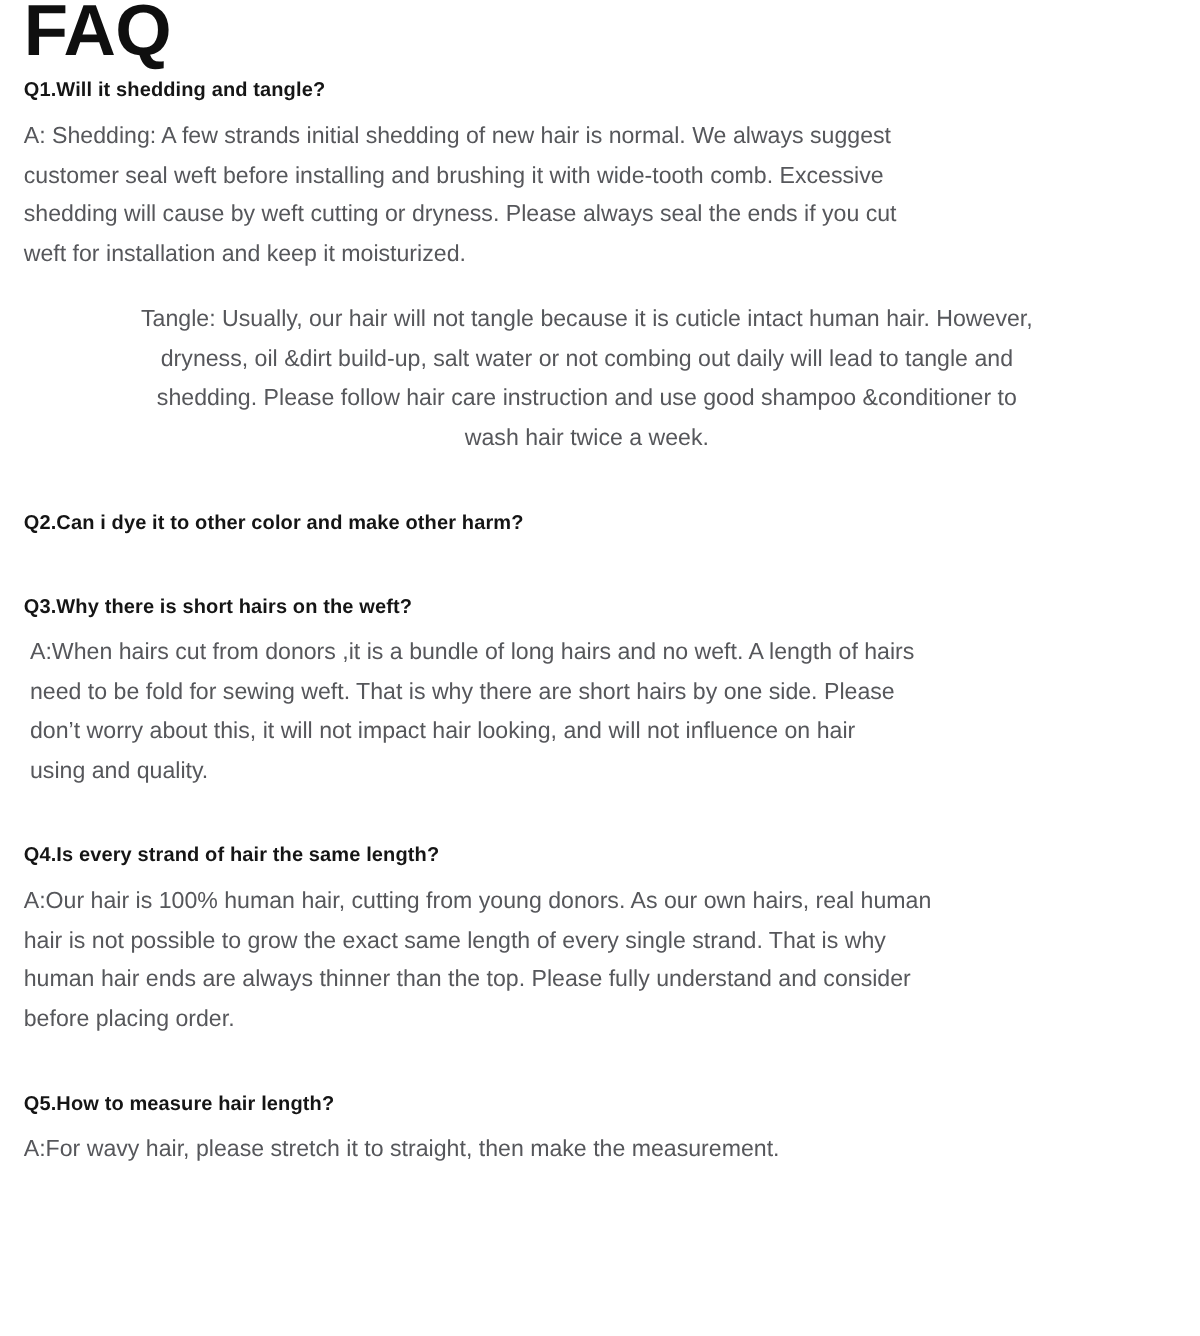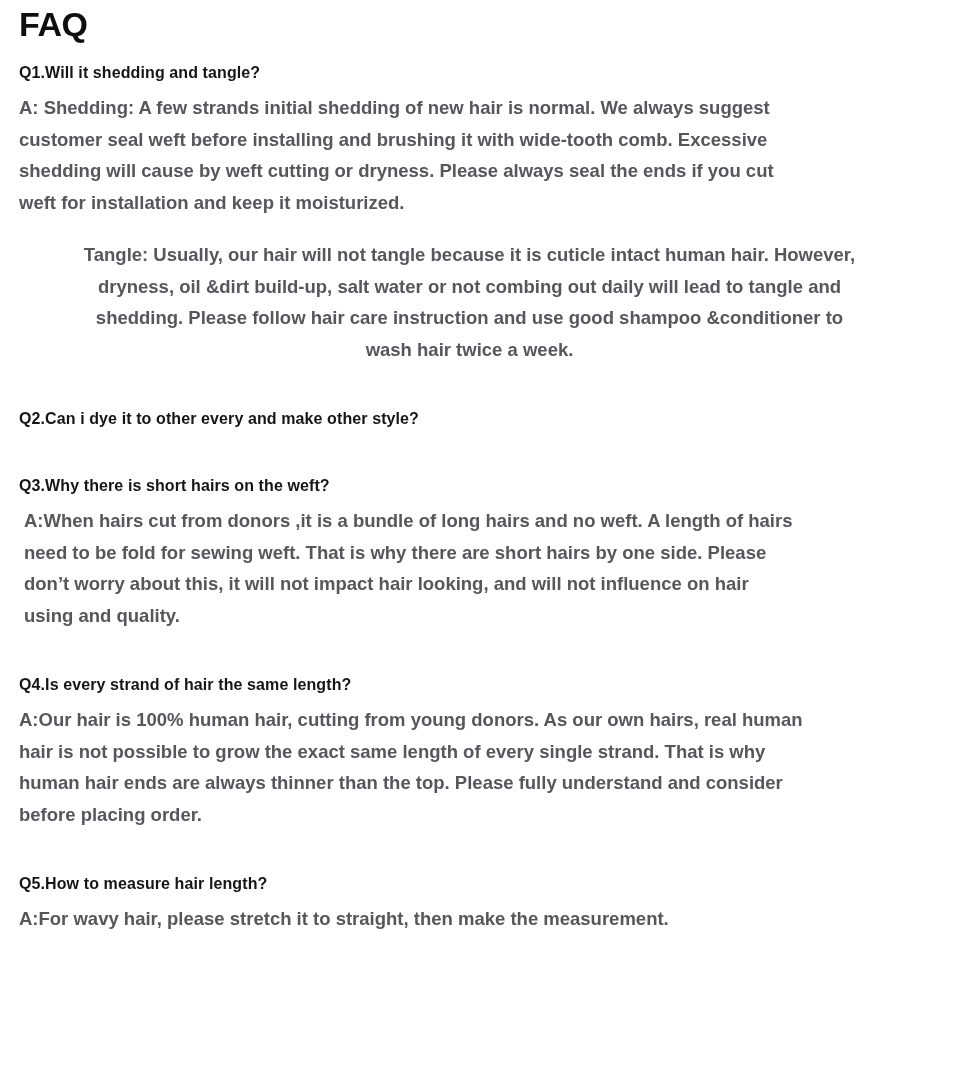--- a/index.html
+++ b/index.html
@@ -13,21 +13,21 @@
     overflow: hidden;
     font-family: "Liberation Sans", "DejaVu Sans", sans-serif;
     -webkit-font-smoothing: antialiased;
   }
   .page {
     box-sizing: border-box;
     width: 960px;
     padding: 2px 40px 0 19px;
   }
   .page-title {
-    font-size: 34px;
+    font-size: 58px;
     font-weight: 800;
     line-height: 45px;
     letter-spacing: -0.5px;
     color: #0f0f0f;
     margin: 0 0 13px 0;
   }
   .faq-section {
     margin-top: 41px;
   }
   .faq-section.first {
@@ -36,21 +36,21 @@
   .question {
     font-size: 16px;
     font-weight: 700;
     line-height: 26px;
     letter-spacing: 0.1px;
     color: #151515;
     margin: 0 0 6px 0;
   }
   .answer {
     font-size: 18.5px;
-    font-weight: 700;
+    font-weight: 400;
     line-height: 31.5px;
     color: #56575b;
     margin: 0;
     white-space: pre-line;
   }
   .answer + .answer {
     margin-top: 21px;
     text-align: center;
   }
   .answer.indented {
@@ -70,21 +70,21 @@
 customer seal weft before installing and brushing it with wide-tooth comb. Excessive
 shedding will cause by weft cutting or dryness. Please always seal the ends if you cut
 weft for installation and keep it moisturized.</p>
     <p class="answer">Tangle: Usually, our hair will not tangle because it is cuticle intact human hair. However,
 dryness, oil &amp;dirt build-up, salt water or not combing out daily will lead to tangle and
 shedding. Please follow hair care instruction and use good shampoo &amp;conditioner to
 wash hair twice a week.</p>
   </section>
 
   <section class="faq-section">
-    <h2 class="question">Q2.Can i dye it to other every and make other style?</h2>
+    <h2 class="question">Q2.Can i dye it to other color and make other harm?</h2>
   </section>
 
   <section class="faq-section">
     <h2 class="question">Q3.Why there is short hairs on the weft?</h2>
     <p class="answer indented">A:When hairs cut from donors ,it is a bundle of long hairs and no weft. A length of hairs
 need to be fold for sewing weft. That is why there are short hairs by one side. Please
 don’t worry about this, it will not impact hair looking, and will not influence on hair
 using and quality.</p>
   </section>
 

